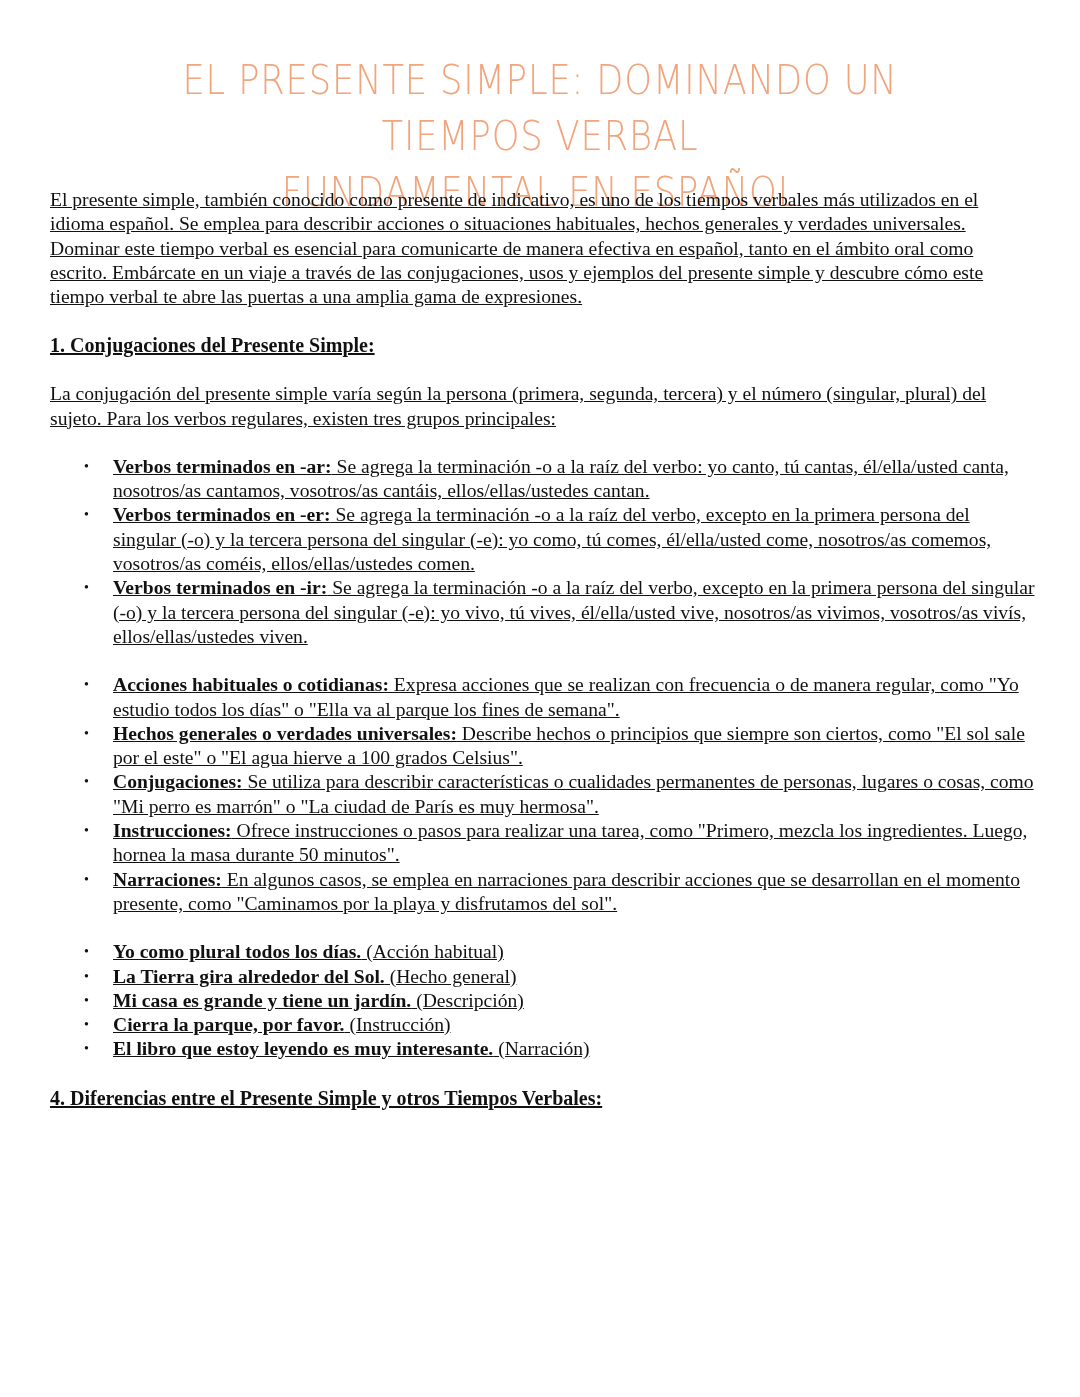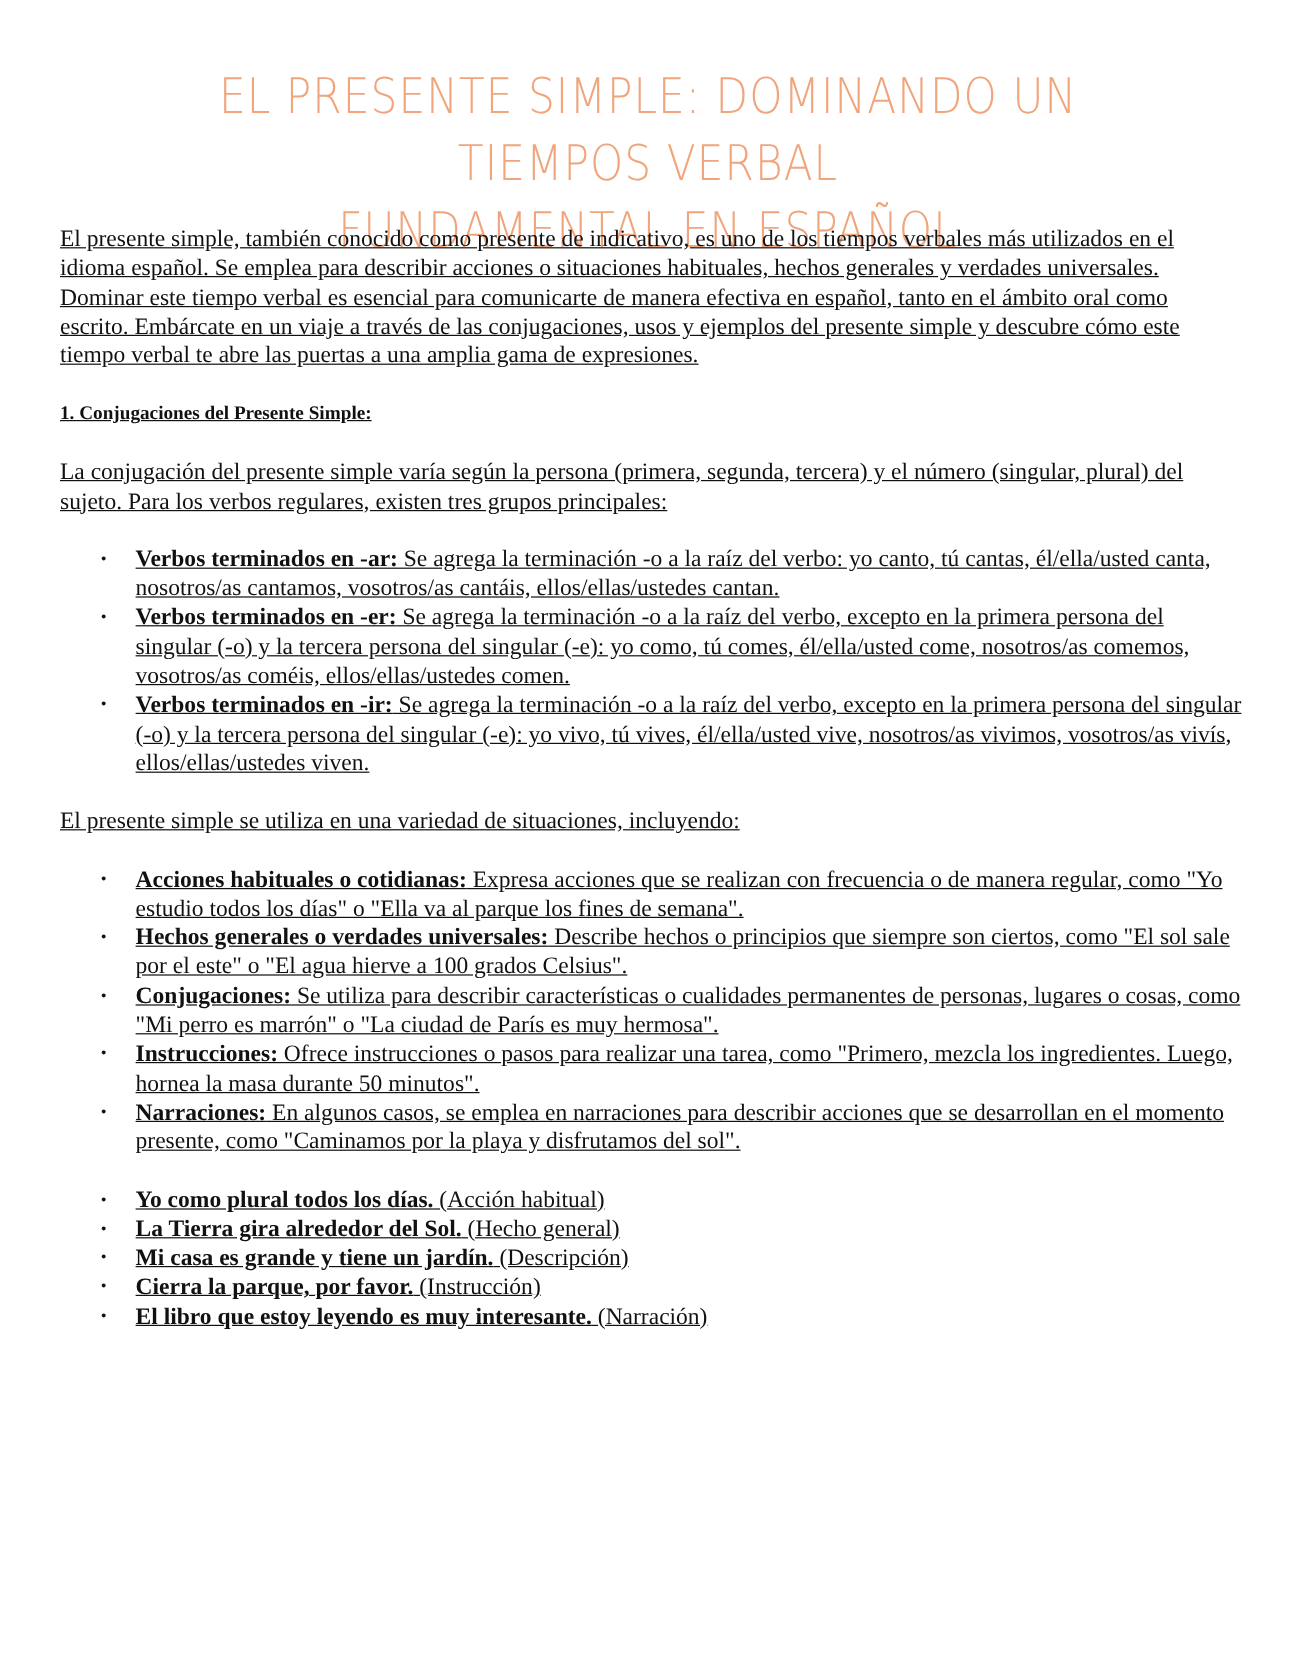--- a/index.html
+++ b/index.html
@@ -33,21 +33,21 @@
       top: 188px;
       width: 985px;
       font-size: 19.6px;
       line-height: 24.3px;
       text-decoration: underline;
     }
     p { margin: 0; }
     .para { margin-bottom: 24px; }
     h2 {
       margin: 0 0 24.5px 0;
-      font-size: 16px;
+      font-size: 20px;
       font-weight: bold;
       line-height: 24.3px;
     }
     ul {
       margin: 0 0 24px 0;
       padding: 0;
       list-style: none;
     }
     li {
       position: relative;
@@ -79,21 +79,20 @@
       <span class="bullet">•</span><b>Verbos terminados en -ar:</b><span> Se agrega la terminación -o a la raíz del verbo: yo canto, tú cantas, él/ella/usted canta, nosotros/as cantamos, vosotros/as cantáis, ellos/ellas/ustedes cantan.</span>
     </li>
     <li>
       <span class="bullet">•</span><b>Verbos terminados en -er:</b><span> Se agrega la terminación -o a la raíz del verbo, excepto en la primera persona del singular (-o) y la tercera persona del singular (-e): yo como, tú comes, él/ella/usted come, nosotros/as comemos, vosotros/as coméis, ellos/ellas/ustedes comen.</span>
     </li>
     <li>
       <span class="bullet">•</span><b>Verbos terminados en -ir:</b><span> Se agrega la terminación -o a la raíz del verbo, excepto en la primera persona del singular (-o) y la tercera persona del singular (-e): yo vivo, tú vives, él/ella/usted vive, nosotros/as vivimos, vosotros/as vivís, ellos/ellas/ustedes viven.</span>
     </li>
   </ul>
 
-  <p class="para">El presente simple se utiliza en una variedad de situaciones, incluyendo:</p>
   <ul>
     <li>
       <span class="bullet">•</span><b>Acciones habituales o cotidianas:</b><span> Expresa acciones que se realizan con frecuencia o de manera regular, como "Yo estudio todos los días" o "Ella va al parque los fines de semana".</span>
     </li>
     <li>
       <span class="bullet">•</span><b>Hechos generales o verdades universales:</b><span> Describe hechos o principios que siempre son ciertos, como "El sol sale por el este" o "El agua hierve a 100 grados Celsius".</span>
     </li>
     <li>
       <span class="bullet">•</span><b>Conjugaciones:</b><span> Se utiliza para describir características o cualidades permanentes de personas, lugares o cosas, como "Mi perro es marrón" o "La ciudad de París es muy hermosa".</span>
     </li>
@@ -116,13 +115,14 @@
       <span class="bullet">•</span><b>Mi casa es grande y tiene un jardín.</b><span> (Descripción)</span>
     </li>
     <li>
       <span class="bullet">•</span><b>Cierra la parque, por favor.</b><span> (Instrucción)</span>
     </li>
     <li>
       <span class="bullet">•</span><b>El libro que estoy leyendo es muy interesante.</b><span> (Narración)</span>
     </li>
   </ul>
 
+  <h2>4. Diferencias entre el Presente Simple y otros Tiempos Verbales:</h2>
 </div>
 
 </body></html>

